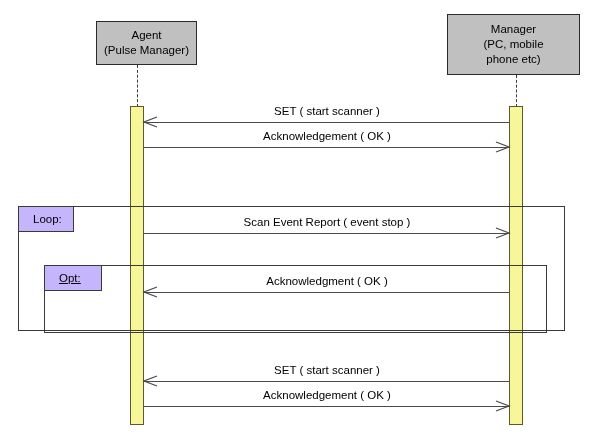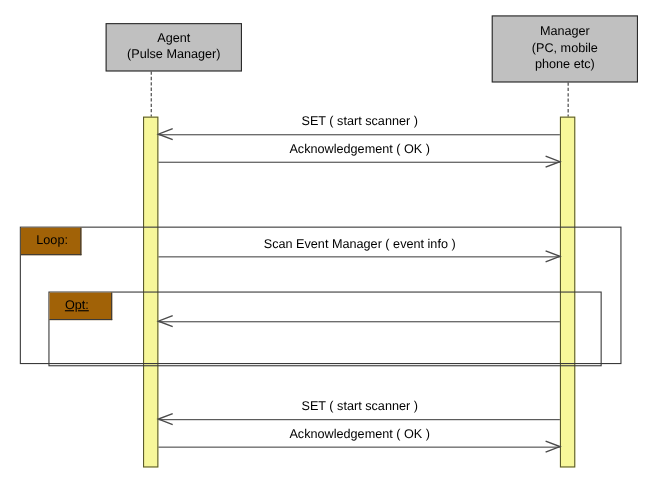--- a/index.html
+++ b/index.html
@@ -32,21 +32,21 @@
     line-height: 1.32;
     display: flex;
     flex-direction: column;
     align-items: center;
     justify-content: center;
     padding: 2px 4px;
   }
   .participant .pname   { display: block; white-space: nowrap; }
   .participant .pdetail { display: block; white-space: nowrap; }
 
-  #agent-box   { left: 96px;  top: 21px; width: 124px; height: 44px; }
+  #agent-box   { left: 96px;  top: 21px; width: 101px; height: 44px; }
   #manager-box { left: 447px; top: 14px; width: 133px; height: 61px; }
 
   
   .lifeline {
     position: absolute;
     width: 0;
     border-left: 1px dashed #3b3b3b;
   }
   #agent-lifeline   { left: 137px; top: 65px; height: 42px; }
   #manager-lifeline { left: 516px; top: 75px; height: 32px; }
@@ -68,21 +68,21 @@
     box-sizing: border-box;
     border: 1.4px solid #3a3a3a;
     background: transparent;
   }
   #loop-frame { left: 18px; top: 206px; width: 547px; height: 125px; }
   #opt-frame  { left: 44px; top: 265px; width: 503px; height: 68px; }
 
   .fragment-label {
     position: absolute;
     box-sizing: border-box;
-    background: #a16207;
+    background: #c4b5fd;
     border-right: 1.4px solid #3a3a3a;
     border-bottom: 1.4px solid #3a3a3a;
     font-size: 11.5px;
     color: #000000;
     display: flex;
     align-items: center;
     padding-left: 14px;
     white-space: nowrap;
     text-align: center;
   }
@@ -179,28 +179,29 @@
     </svg>
   </div>
   <div id="msg2-label" class="msg-label">Acknowledgement ( OK )</div>
 
   <div id="msg3-line" class="message"></div>
   <div id="msg3-head" class="arrowhead">
     <svg width="16" height="16" viewBox="0 0 16 16">
       <path d="M -13 -5 L 0 0 L -13 5" fill="none" stroke="#4a4a4a" stroke-width="1.3"></path>
     </svg>
   </div>
-  <div id="msg3-label" class="msg-label">Scan Event Manager ( event info )</div>
+  <div id="msg3-label" class="msg-label">Scan Event Report ( event stop )</div>
 
   <div id="msg4-line" class="message"></div>
   <div id="msg4-head" class="arrowhead">
     <svg width="16" height="16" viewBox="0 0 16 16">
       <path d="M 13 -5 L 0 0 L 13 5" fill="none" stroke="#4a4a4a" stroke-width="1.3"></path>
     </svg>
   </div>
+  <div id="msg4-label" class="msg-label">Acknowledgment ( OK )</div>
 
   <div id="msg5-line" class="message"></div>
   <div id="msg5-head" class="arrowhead">
     <svg width="16" height="16" viewBox="0 0 16 16">
       <path d="M 13 -5 L 0 0 L 13 5" fill="none" stroke="#4a4a4a" stroke-width="1.3"></path>
     </svg>
   </div>
   <div id="msg5-label" class="msg-label">SET ( start scanner )</div>
 
   <div id="msg6-line" class="message"></div>

